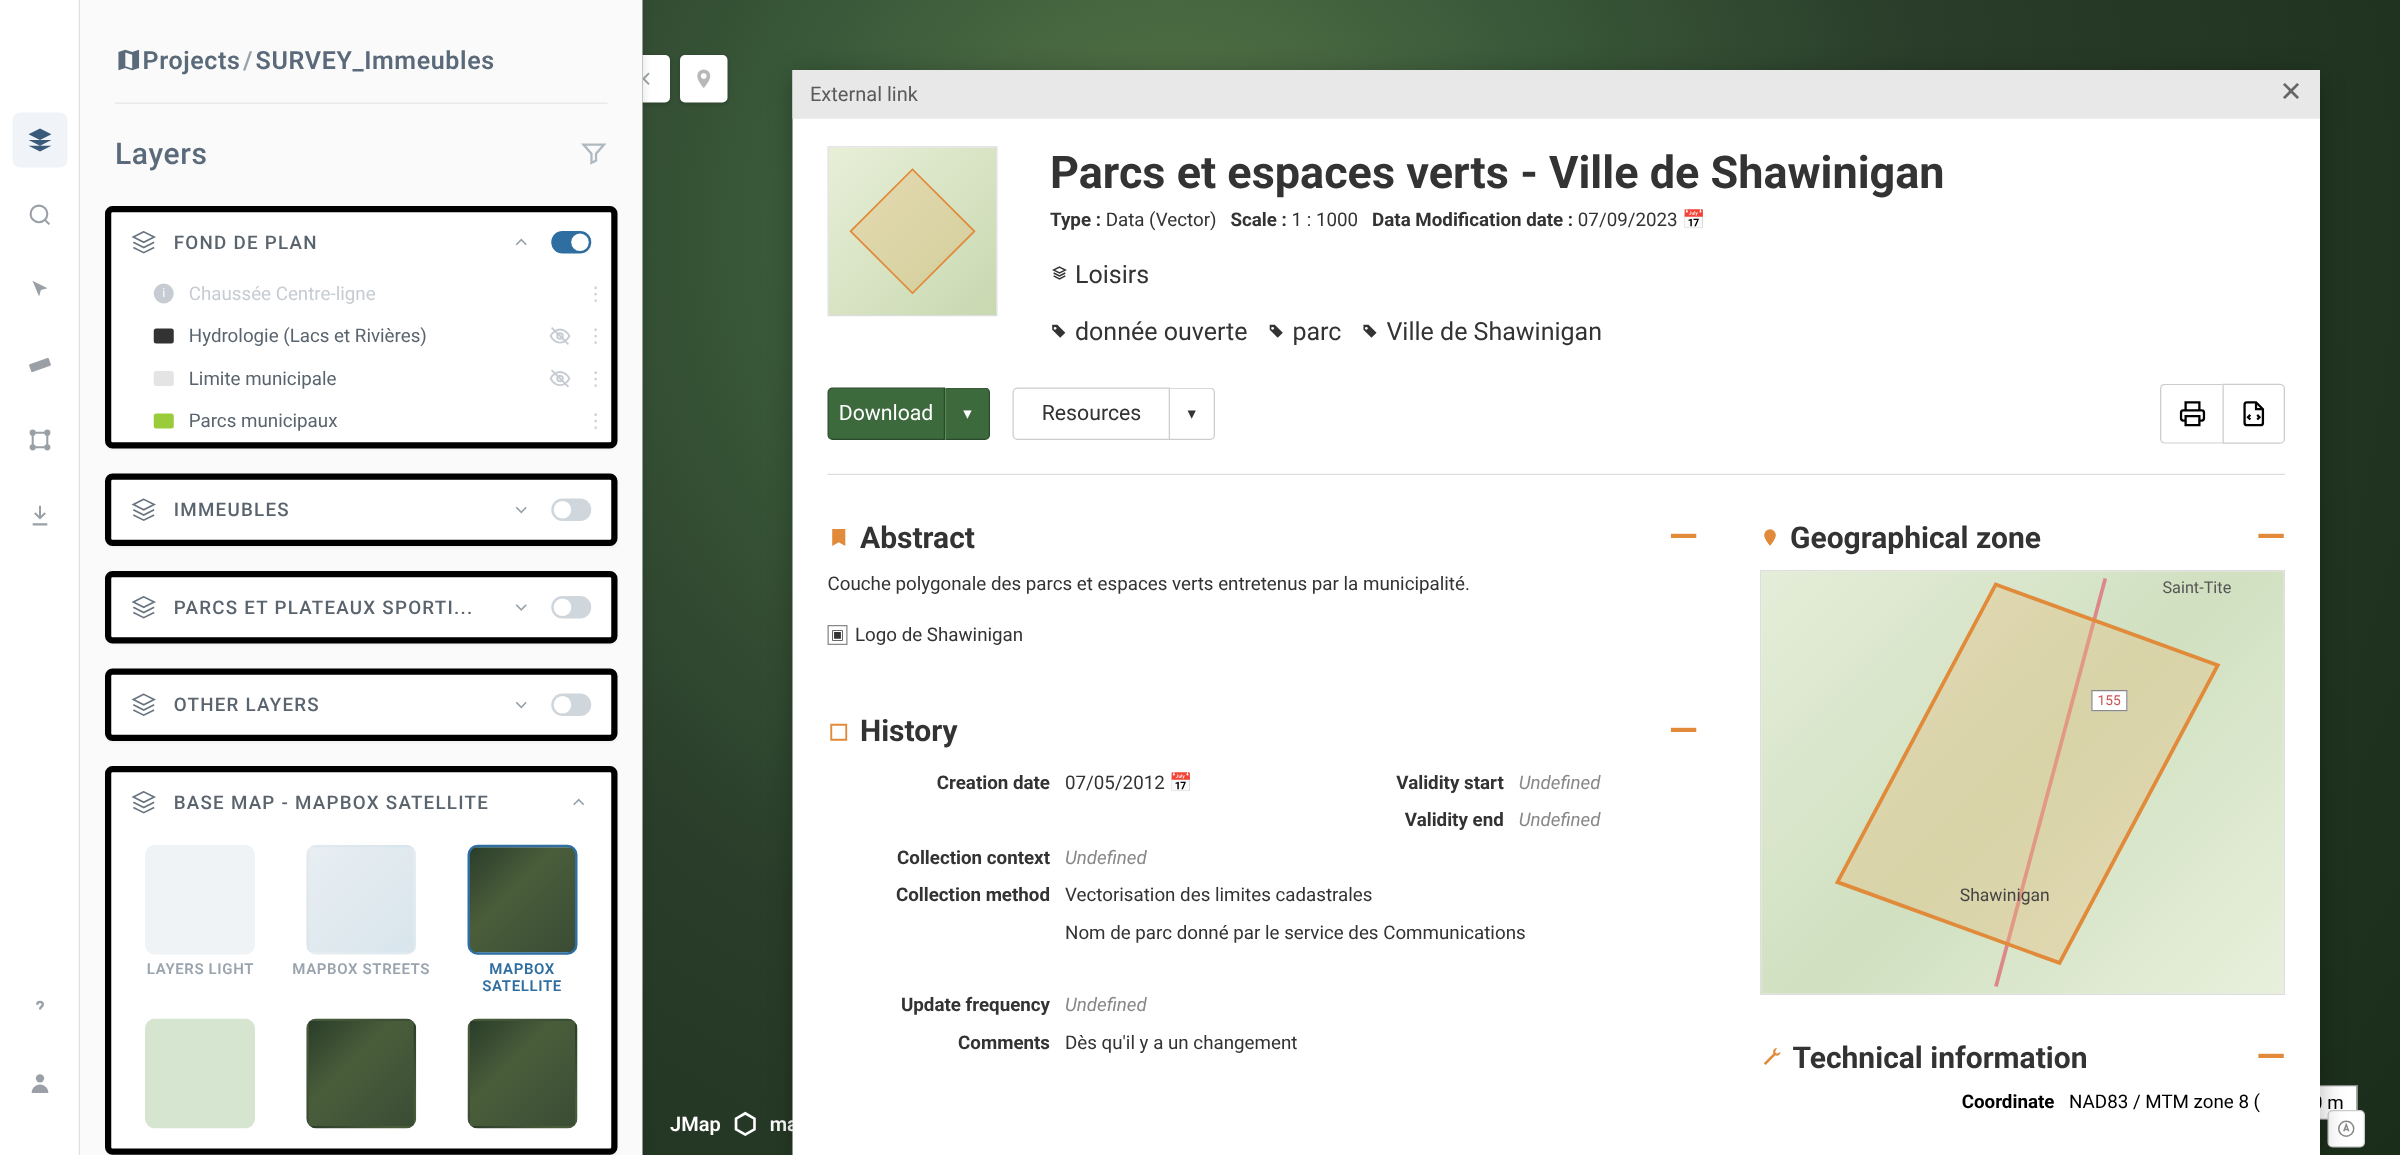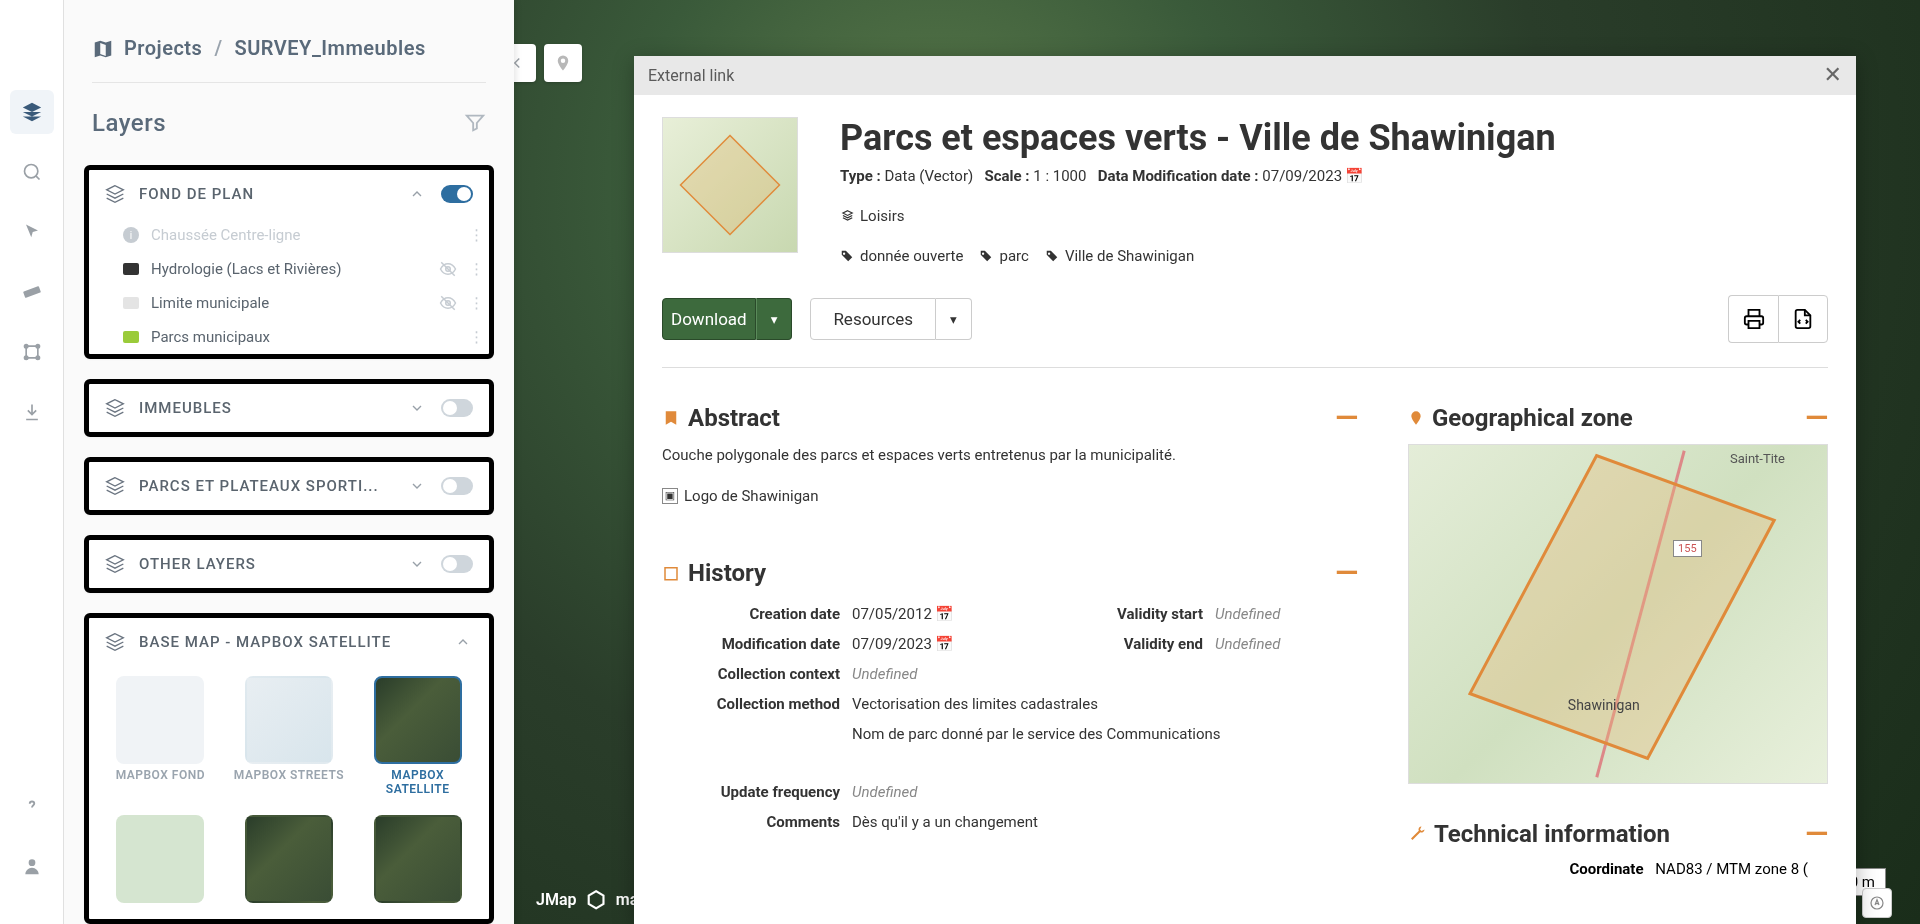--- a/index.html
+++ b/index.html
@@ -6,21 +6,21 @@
 body { width: 1920px; height: 924px; overflow: hidden; position: relative; background: #2a3d2a; }
 
 
 .left-toolbar { position: absolute; left: 0; top: 0; width: 64px; height: 100%; background: #fff; border-right: 1px solid #e0e0e0; display: flex; flex-direction: column; align-items: center; padding-top: 90px; z-index: 30; }
 .left-toolbar .tool { width: 44px; height: 44px; display: flex; align-items: center; justify-content: center; margin-bottom: 16px; border-radius: 6px; cursor: pointer; color: #9aa0a6; }
 .left-toolbar .tool.active { background: #f0f4f8; color: #3a5a7a; }
 .left-toolbar .bottom-tools { position: absolute; bottom: 20px; display: flex; flex-direction: column; align-items: center; }
 
 
 .left-panel { position: absolute; left: 64px; top: 0; width: 450px; height: 100%; background: #fafafa; box-shadow: 2px 0 6px rgba(0,0,0,0.1); display: flex; flex-direction: column; z-index: 25; }
-.panel-header { padding: 36px 28px 8px; display: flex; align-items: flex-end; gap: 10px; color: #5a6a7a; font-size: 20px; font-weight: 600; letter-spacing: 0.5px; }
+.panel-header { padding: 36px 28px 8px; display: flex; align-items: center; gap: 0; color: #5a6a7a; font-size: 20px; font-weight: 600; letter-spacing: 0.5px; }
 .panel-header svg { width: 22px; height: 22px; }
 .panel-header .sep { opacity: 0.6; margin: 0 2px; }
 .divider { margin: 14px 28px; height: 1px; background: #e5e5e5; }
 
 .layers-head { display: flex; align-items: center; justify-content: space-between; padding: 12px 28px 8px; color: #5a6a7a; }
 .layers-head h2 { font-size: 24px; font-weight: 500; letter-spacing: 0.5px; }
 .layers-head .filter-icon { color: #b0b8c0; }
 
 .panel-body { flex: 1; overflow-y: auto; padding: 0 20px 20px 20px; }
 .panel-body::-webkit-scrollbar { width: 10px; }
@@ -78,21 +78,21 @@
 .modal-body::-webkit-scrollbar-track { background: #f0f0f0; }
 .modal-body::-webkit-scrollbar-thumb { background: #c0c0c0; border: 4px solid #f0f0f0; border-radius: 10px; }
 
 .rec-top { display: flex; gap: 42px; }
 .rec-thumb { width: 136px; height: 136px; border: 1px solid #ddd; background: linear-gradient(135deg, #e8efd8 0%, #c8d8b0 100%); flex-shrink: 0; position: relative; }
 .rec-thumb::after { content: ''; position: absolute; inset: 16px; border: 2px solid #e08a3a; background: rgba(230,180,100,0.3); transform: rotate(45deg) scale(0.7); }
 .rec-info { flex: 1; }
 .rec-title { font-size: 36px; font-weight: 700; color: #333; margin-bottom: 8px; }
 .rec-meta { font-size: 15px; color: #333; margin-bottom: 8px; }
 .rec-meta b { font-weight: 700; }
-.rec-tags { margin-top: 22px; font-size: 15px; color: #333; display: flex; gap: 16px; flex-wrap: wrap; }
+.rec-tags { margin-top: 22px; font-size: 20px; color: #333; display: flex; gap: 16px; flex-wrap: wrap; }
 .rec-tags .tagline { display: flex; align-items: center; gap: 6px; }
 .rec-tags svg { width: 14px; height: 14px; }
 
 .rec-actions { margin-top: 30px; display: flex; gap: 18px; align-items: center; }
 .dl-group { display: flex; }
 .dl-btn { background: #3d6a3d; color: #fff; border: 1px solid #2a4a2a; padding: 10px 8px; font-size: 17px; cursor: pointer; border-radius: 4px 0 0 4px; }
 .dl-caret { background: #3d6a3d; color: #fff; border: 1px solid #2a4a2a; border-left: 1px solid #5a8a5a; padding: 10px 14px; cursor: pointer; border-radius: 0 4px 4px 0; }
 .res-group { display: flex; }
 .res-btn { background: #fff; color: #333; border: 1px solid #ccc; padding: 10px 22px; font-size: 17px; cursor: pointer; border-radius: 4px 0 0 4px; }
 .res-caret { background: #fff; color: #333; border: 1px solid #ccc; border-left: none; padding: 10px 14px; cursor: pointer; border-radius: 0 4px 4px 0; }
@@ -325,21 +325,21 @@
         <span class="name">BASE MAP - MAPBOX SATELLITE</span>
         <span class="chevron">
             <svg width="16" height="16" viewBox="0 0 24 24" fill="none" stroke="currentColor" stroke-width="2">
               <path d="M6 15l6-6 6 6"></path>
             </svg>
           </span>
       </div>
       <div class="basemap-grid">
         <div class="basemap-cell">
           <div class="basemap-thumb light"></div>
-          <div class="basemap-label">MAPBOX FOND</div>
+          <div class="basemap-label">LAYERS LIGHT</div>
         </div>
         <div class="basemap-cell">
           <div class="basemap-thumb streets"></div>
           <div class="basemap-label">MAPBOX STREETS</div>
         </div>
         <div class="basemap-cell">
           <div class="basemap-thumb sat selected"></div>
           <div class="basemap-label selected">MAPBOX SATELLITE</div>
         </div>
         <div class="basemap-cell">
@@ -497,24 +497,20 @@
               </span>
             <h3>History</h3>
             <span class="collapse">—</span>
           </div>
           <div class="kv-grid2">
             <div>
               <div class="kv-row">
                   <span class="k">Creation date</span>
                   <span class="v"><span>07/05/2012</span><span class="cal">📅</span></span>
                 </div>
-              <div class="kv-row">
-                  <span class="k">Modification date</span>
-                  <span class="v"><span>07/09/2023</span><span class="cal">📅</span></span>
-                </div>
             </div>
             <div>
               <div class="kv-row">
                   <span class="k">Validity start</span>
                   <span class="v italic">Undefined</span>
                 </div>
               <div class="kv-row">
                   <span class="k">Validity end</span>
                   <span class="v italic">Undefined</span>
                 </div>

